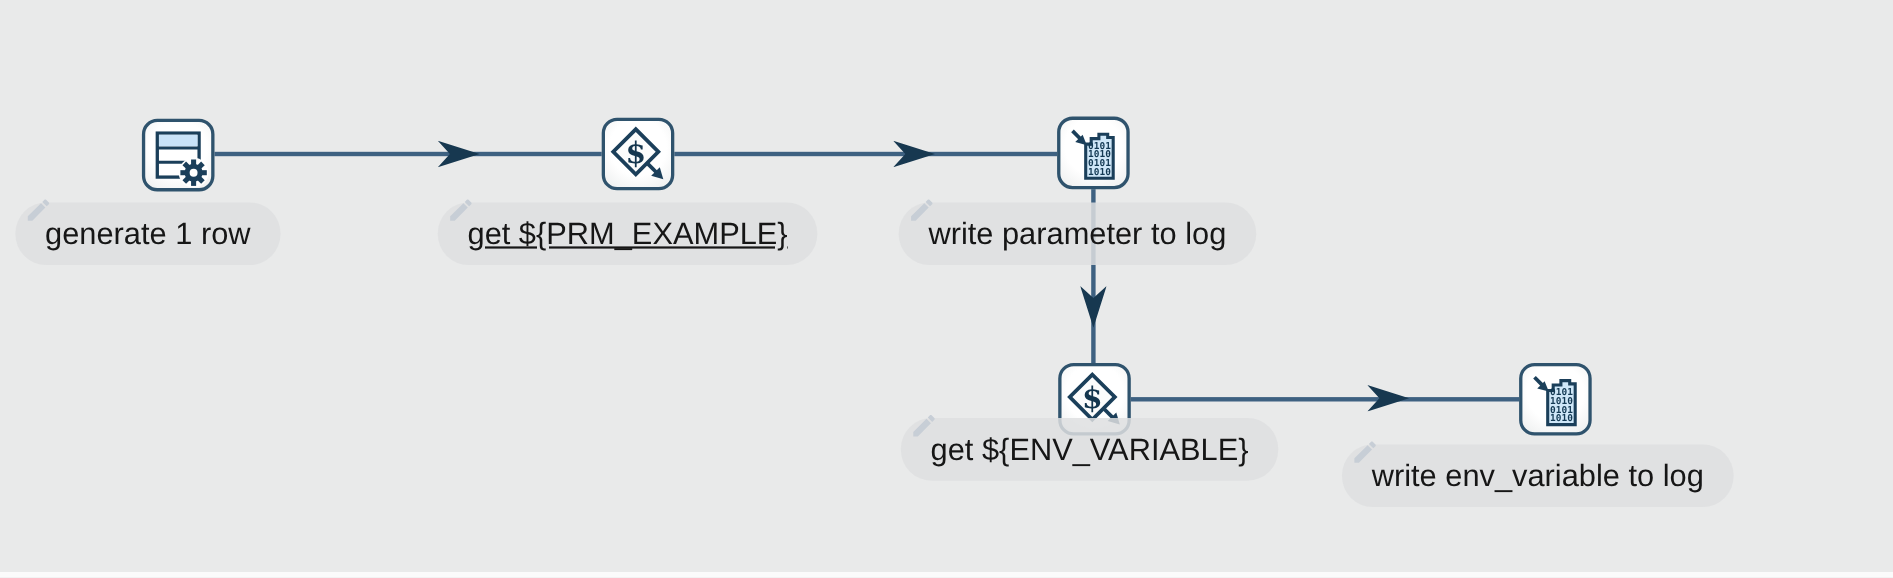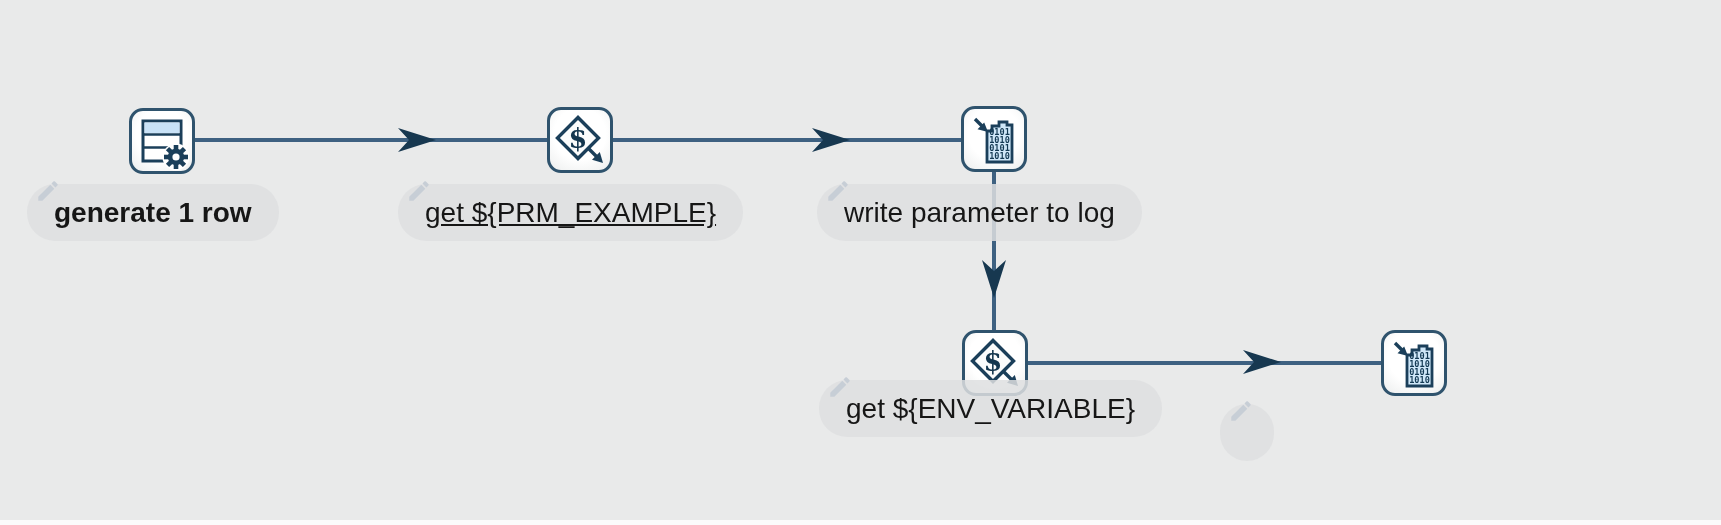--- a/index.html
+++ b/index.html
@@ -133,21 +133,21 @@
       <path d="M23 22 L23 53 L48 53 L48 16 L43 16 L43 13 L35 13 L35 17 L28 17 L28 22 Z" fill="#cfe7f8" stroke="#1b3f5a" stroke-width="2.8" stroke-linejoin="miter"></path>
       <g font-family="DejaVu Sans Mono, monospace" font-size="8.6" font-weight="bold" fill="#143a54" text-anchor="middle">
         <text x="35.5" y="26">0101</text>
         <text x="35.5" y="34">1010</text>
         <text x="35.5" y="42">0101</text>
         <text x="35.5" y="50">1010</text>
       </g>
     </svg>
   </div>
 
-  <div class="pill" style="left:27px;top:184px;font-weight:bold;">
+  <div class="pill" style="left:14px;top:184px;">
     <svg class="pencil" width="26" height="26" viewBox="0 0 24 24">
       <path fill="#c7ced6" d="M3 17.2V21h3.8L17.8 9.9l-3.7-3.7L3 17.2zM20.7 7c.4-.4.4-1 0-1.4l-2.3-2.3c-.4-.4-1-.4-1.4 0l-1.8 1.8 3.7 3.7L20.7 7z"></path>
     </svg>
     <span>generate 1 row</span>
   </div>
 
   <div class="pill" style="left:398px;top:184px;text-decoration:underline;">
     <svg class="pencil" width="26" height="26" viewBox="0 0 24 24">
       <path fill="#c7ced6" d="M3 17.2V21h3.8L17.8 9.9l-3.7-3.7L3 17.2zM20.7 7c.4-.4.4-1 0-1.4l-2.3-2.3c-.4-.4-1-.4-1.4 0l-1.8 1.8 3.7 3.7L20.7 7z"></path>
     </svg>
@@ -165,16 +165,17 @@
     <svg class="pencil" width="26" height="26" viewBox="0 0 24 24">
       <path fill="#c7ced6" d="M3 17.2V21h3.8L17.8 9.9l-3.7-3.7L3 17.2zM20.7 7c.4-.4.4-1 0-1.4l-2.3-2.3c-.4-.4-1-.4-1.4 0l-1.8 1.8 3.7 3.7L20.7 7z"></path>
     </svg>
     <span>get ${ENV_VARIABLE}</span>
   </div>
 
   <div class="pill" style="left:1220px;top:404px;">
     <svg class="pencil" width="26" height="26" viewBox="0 0 24 24">
       <path fill="#c7ced6" d="M3 17.2V21h3.8L17.8 9.9l-3.7-3.7L3 17.2zM20.7 7c.4-.4.4-1 0-1.4l-2.3-2.3c-.4-.4-1-.4-1.4 0l-1.8 1.8 3.7 3.7L20.7 7z"></path>
     </svg>
+    <span>write env_variable to log</span>
   </div>
 
   <div class="bottom-strip"></div>
 </div>
 
 </body></html>

